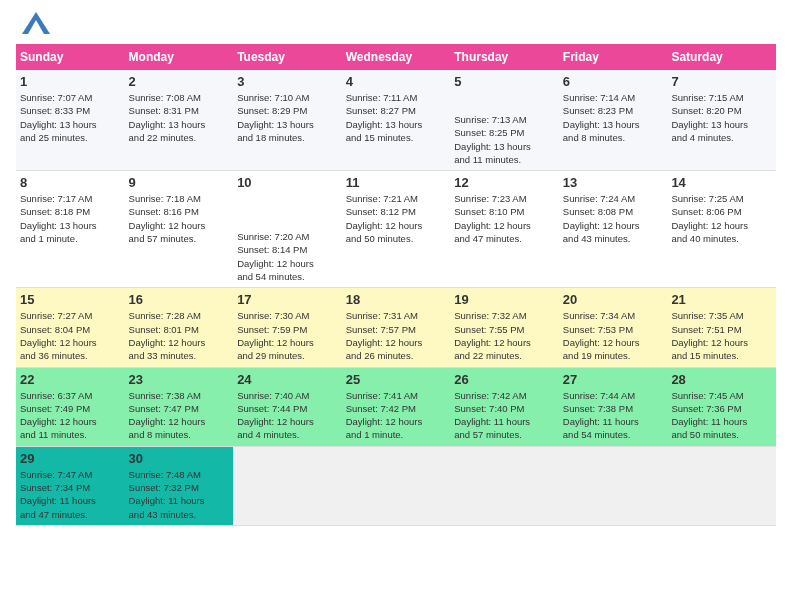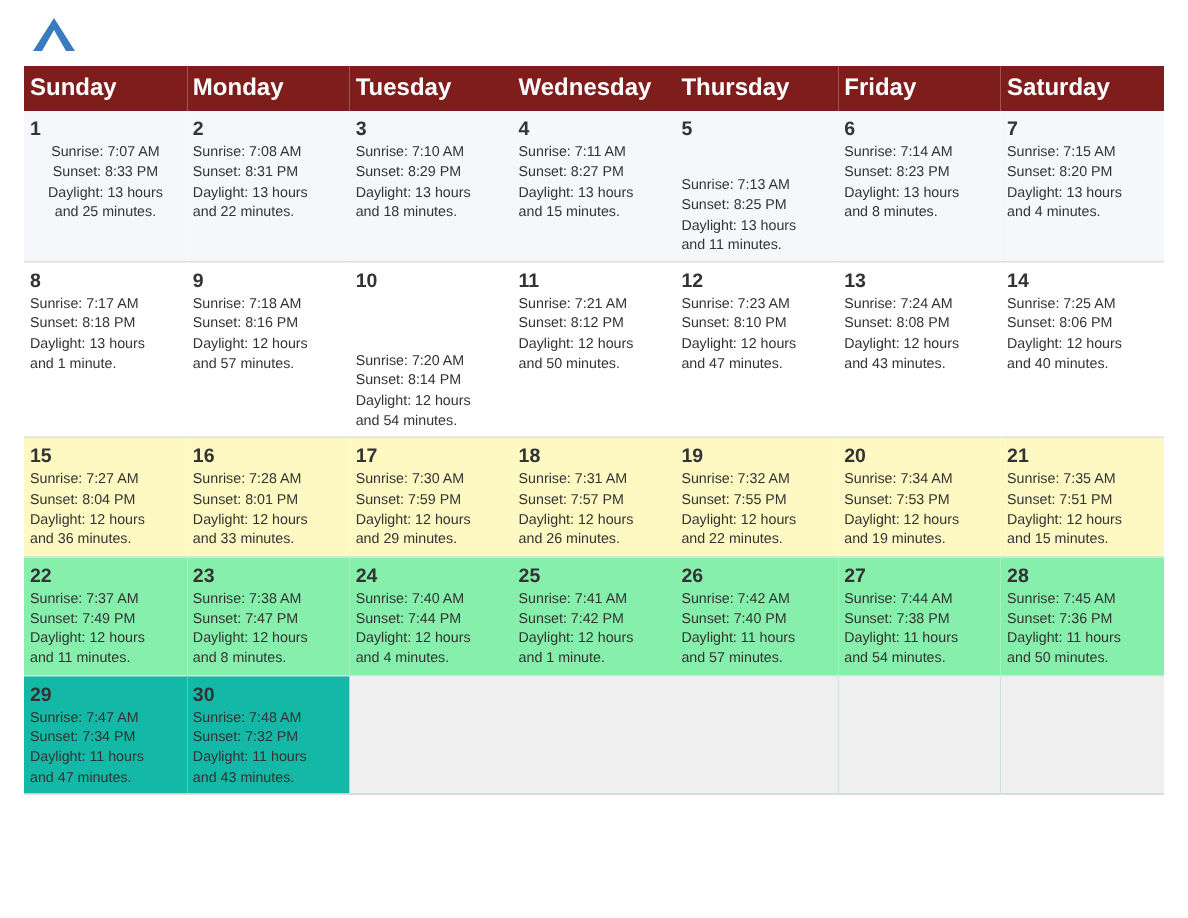--- a/index.html
+++ b/index.html
@@ -32,25 +32,25 @@
     .location {
       font-size: 13px;
       color: #555;
     }
     table {
       width: 100%;
       border-collapse: collapse;
       font-size: 10px;
     }
     thead th {
-      background: #7f1d1d;
+      background: #ec4899;
       color: #fff;
       padding: 6px 4px;
       text-align: left;
-      font-size: 16px;
+      font-size: 12px;
       font-weight: bold;
     }
     tbody tr {
       border-bottom: 1px solid #ddd;
     }
     tbody tr:nth-child(odd) {
       background: #f9f9f9;
     }
     tbody tr:nth-child(even) {
       background: #fff;
@@ -103,21 +103,21 @@
         <th>Wednesday</th>
         <th>Thursday</th>
         <th>Friday</th>
         <th>Saturday</th>
       </tr>
   </thead>
   <tbody id="calendar-body">
   <tr style="background: rgb(245, 247, 250);">
         <td>
           <span class="day-num">1</span>
-          <div class="day-info" style="white-space: pre-line; text-align: center;">Sunrise: 7:07 AM
+          <div class="day-info" style="white-space: pre-line;">Sunrise: 7:07 AM
 Sunset: 8:33 PM
 Daylight: 13 hours
 and 25 minutes.</div>
         </td>
         <td>
           <span class="day-num">2</span>
           <div class="day-info" style="white-space: pre-line;">Sunrise: 7:08 AM
 Sunset: 8:31 PM
 Daylight: 13 hours
 and 22 minutes.</div>
@@ -256,21 +256,21 @@
           <span class="day-num">21</span>
           <div class="day-info" style="white-space: pre-line;">Sunrise: 7:35 AM
 Sunset: 7:51 PM
 Daylight: 12 hours
 and 15 minutes.</div>
         </td>
       </tr>
       <tr style="background: #86efac;">
         <td>
           <span class="day-num">22</span>
-          <div class="day-info" style="white-space: pre-line;">Sunrise: 7:37 AM
+          <div class="day-info" style="white-space: pre-line;">Sunrise: 6:37 AM
 Sunset: 7:49 PM
 Daylight: 12 hours
 and 11 minutes.</div>
         </td>
         <td>
           <span class="day-num">23</span>
           <div class="day-info" style="white-space: pre-line;">Sunrise: 7:38 AM
 Sunset: 7:47 PM
 Daylight: 12 hours
 and 8 minutes.</div>

